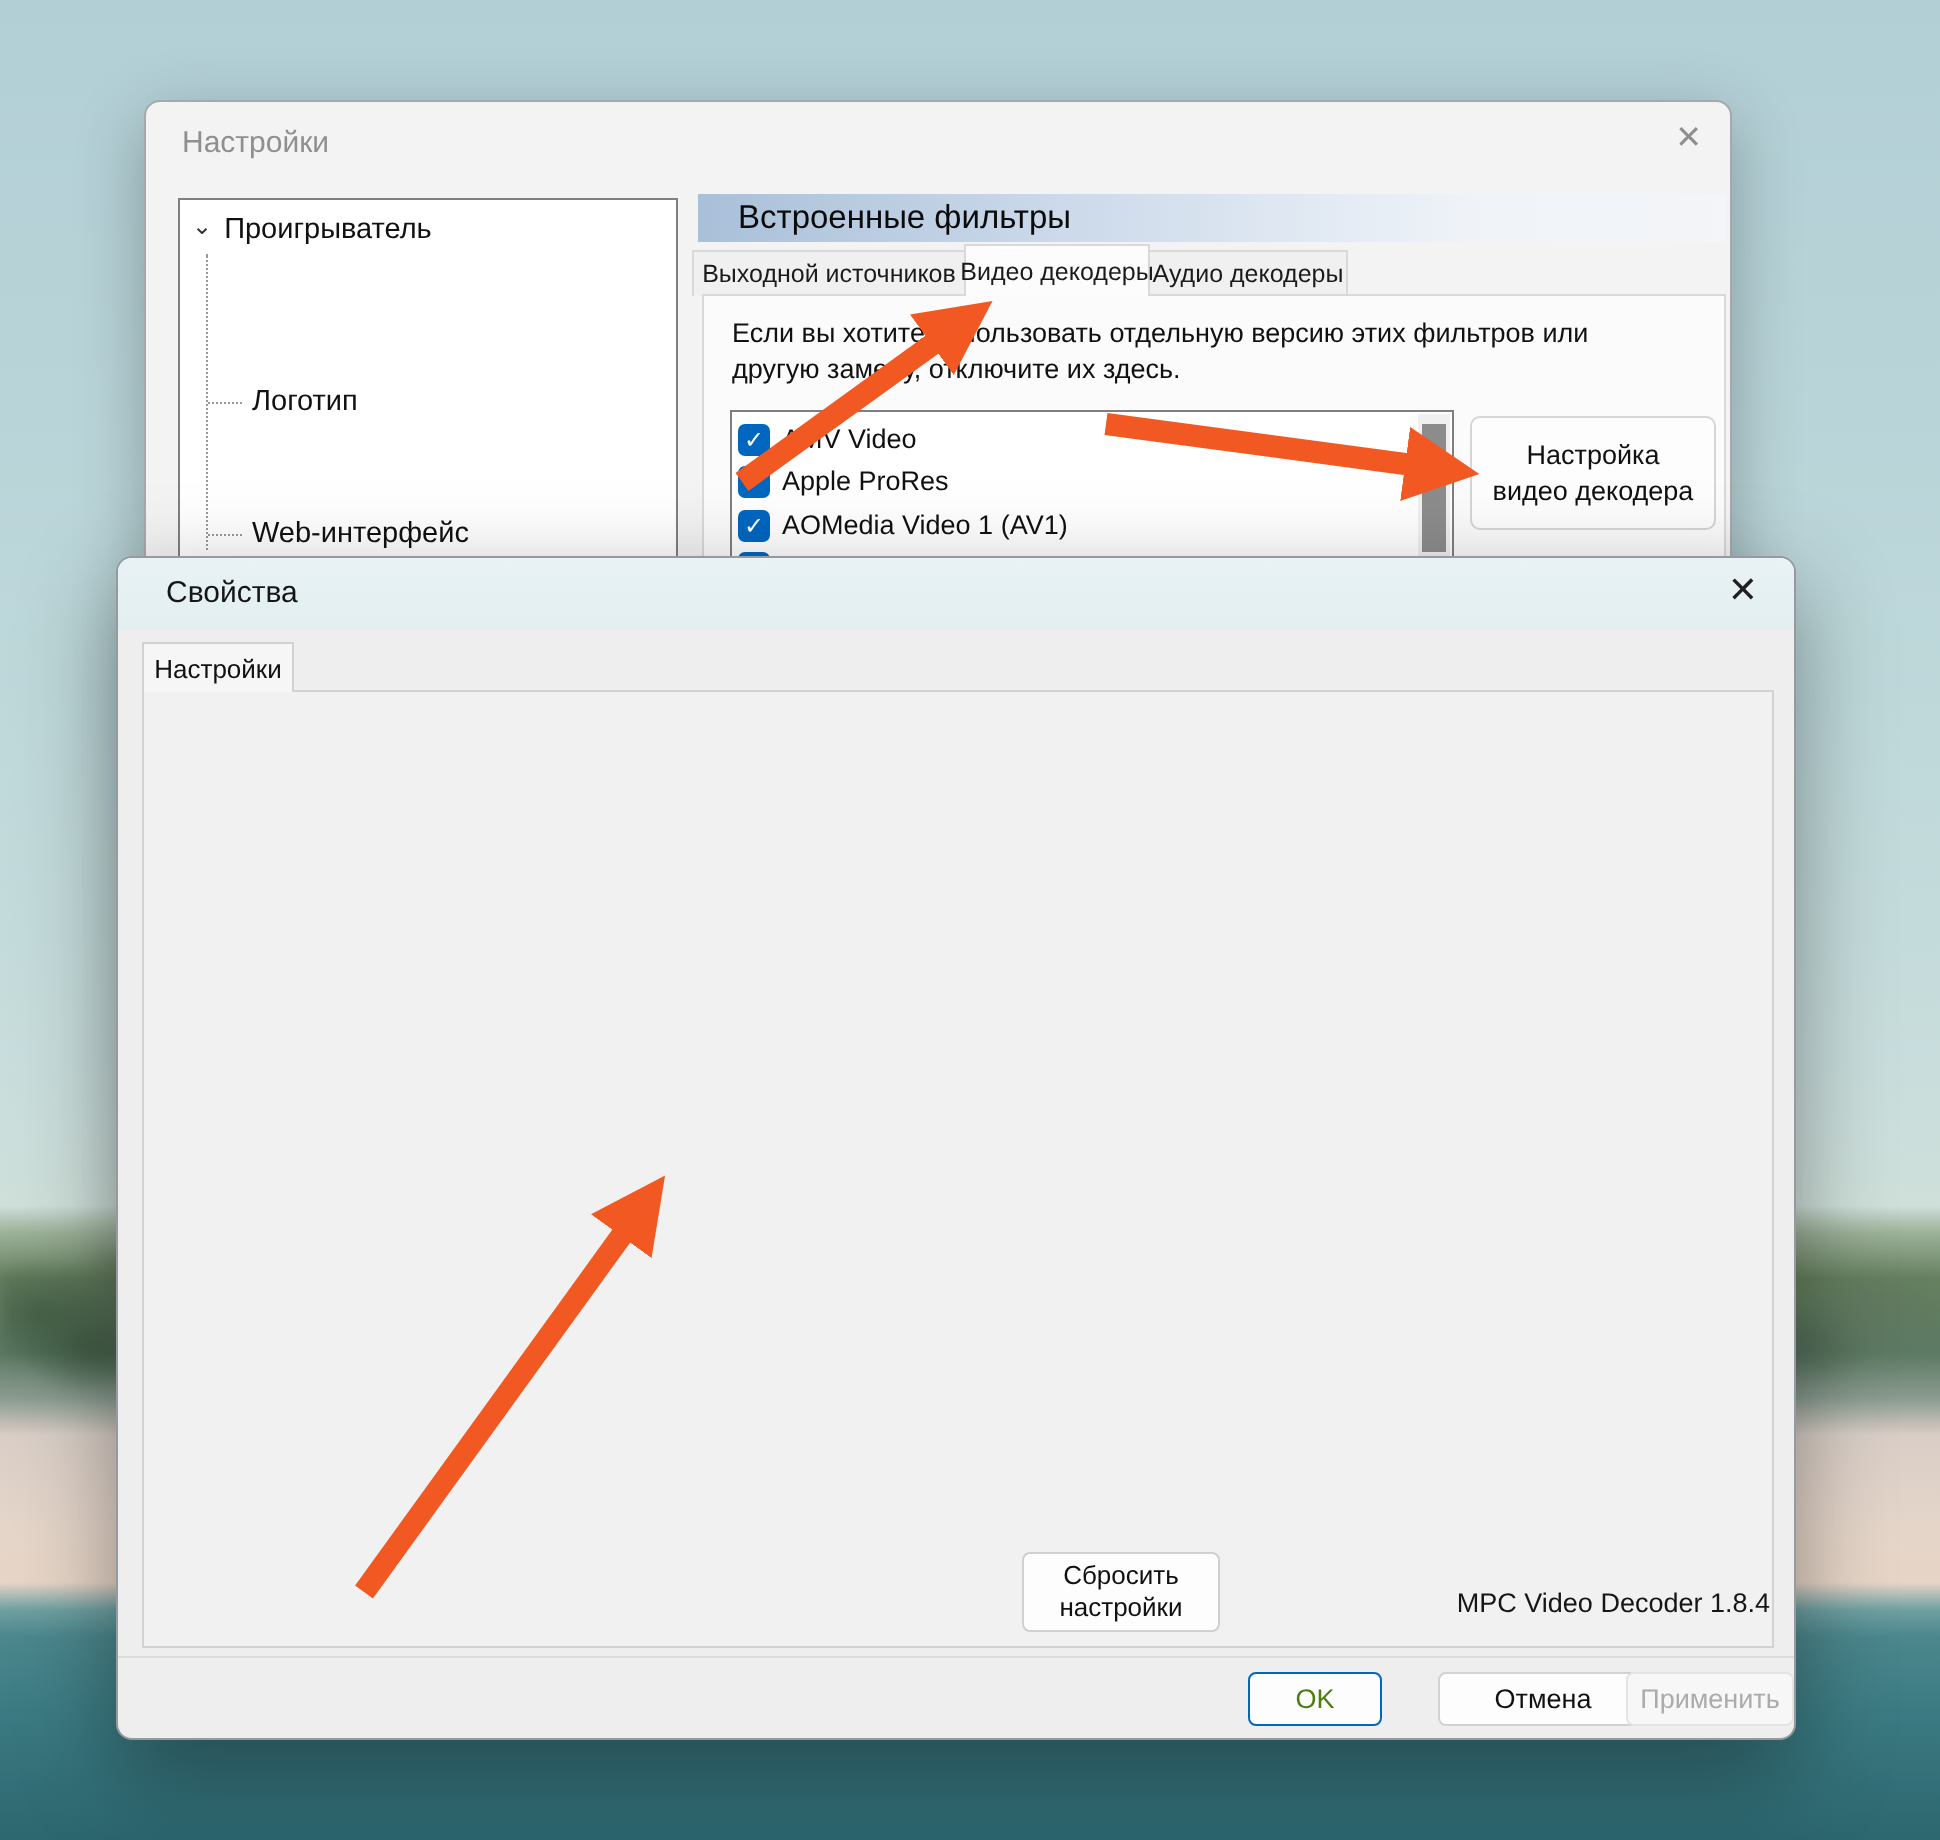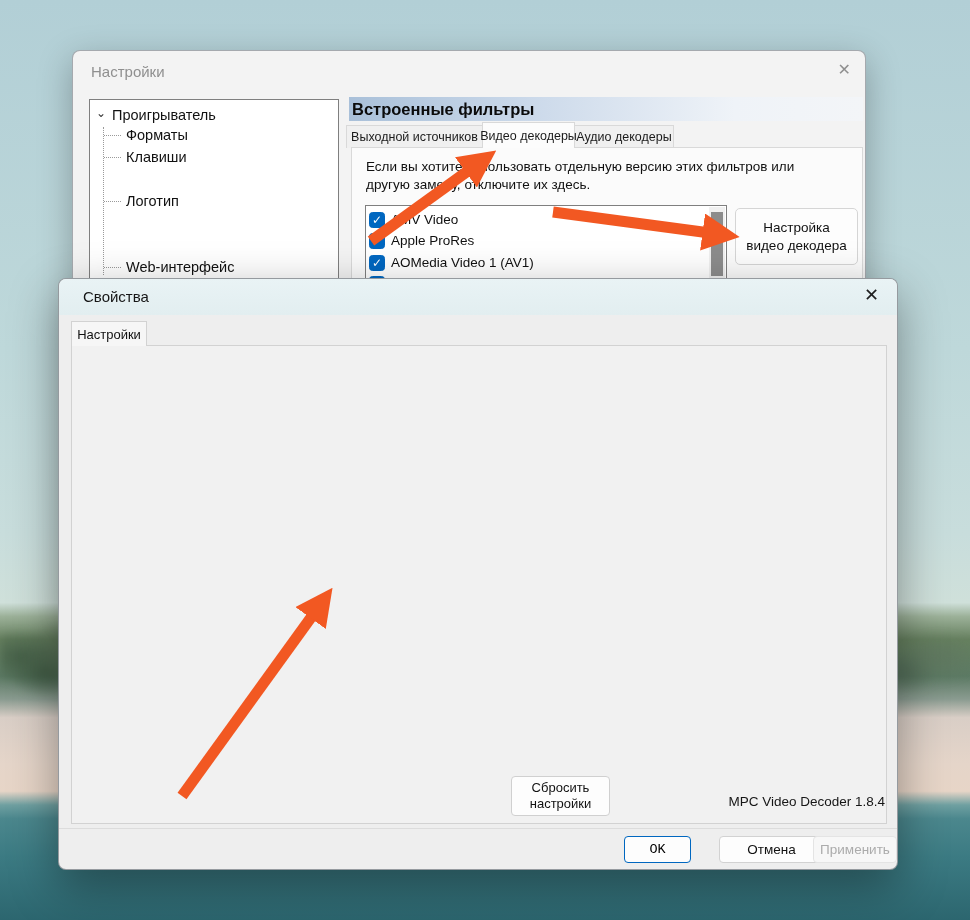--- a/index.html
+++ b/index.html
@@ -32,21 +32,21 @@
   .tree-root{position:absolute;left:6px;top:4px;height:22px;display:flex;align-items:center;gap:6px;
     font-size:14.5px;color:#111;white-space:nowrap;}
   .tree-root .chev{font-size:12px;color:#333;margin-top:-4px;}
   .tree-vline{position:absolute;left:13px;top:27px;height:148px;border-left:1px dotted #9a9a9a;}
   .tree-child{position:absolute;left:0;width:240px;height:22px;padding-left:36px;box-sizing:border-box;
     display:flex;align-items:center;font-size:14.5px;color:#111;white-space:nowrap;}
   .tree-child::before{content:"";position:absolute;left:14px;top:11px;width:17px;border-top:1px dotted #9a9a9a;}
 
   .band{position:absolute;left:276px;top:46px;width:514px;height:24px;display:flex;align-items:center;
     background:linear-gradient(90deg,#a9c0d9 0%,#cbd9ea 35%,#eff3f8 75%,#f3f5f8 100%);}
-  .band span{font-weight:bold;font-size:16.5px;color:#0b0b0b;padding-left:3px;white-space:nowrap;}
+  .band span{font-weight:normal;font-size:16.5px;color:#0b0b0b;padding-left:20px;white-space:nowrap;}
 
   .tab1{position:absolute;box-sizing:border-box;background:#f0f0f0;border:1px solid #d9d9d9;border-bottom:none;
     display:flex;align-items:center;justify-content:center;font-size:12.5px;color:#1b1b1b;white-space:nowrap;}
   .tab1.active{background:#fcfcfc;z-index:3;}
   .page1{position:absolute;left:278px;top:96px;width:512px;height:460px;background:#fbfbfb;
     border:1px solid #d9d9d9;box-sizing:border-box;z-index:2;}
   .desc{position:absolute;left:14px;top:10px;width:455px;font-size:13.5px;line-height:18px;color:#111;}
   .filterlist{position:absolute;left:13px;top:57px;width:362px;height:398px;background:#fff;
     border:1px solid #7f7f7f;box-sizing:border-box;}
   .fitem{position:absolute;left:3px;height:21px;display:flex;align-items:center;gap:6px;
@@ -95,21 +95,21 @@
 
   .hdr-bit{position:absolute;height:18px;line-height:18px;font-size:13.5px;color:#141414;}
 
   .resetbtn{position:absolute;left:452px;top:497px;width:97px;height:38px;background:#fdfdfd;border:1px solid #d0d0d0;
     border-radius:4px;display:flex;flex-direction:column;align-items:center;justify-content:center;
     font-size:13px;line-height:16px;color:#111;cursor:default;z-index:4;}
   .version{position:absolute;right:12px;top:515px;font-size:13.5px;color:#161616;z-index:4;}
   .divider{position:absolute;left:0;right:0;top:549px;height:1px;background:#dcdcdc;}
   .btn{position:absolute;top:557px;height:27px;border-radius:4px;box-sizing:border-box;display:flex;
     align-items:center;justify-content:center;font-size:13.5px;cursor:default;}
-  .btn.ok{left:565px;width:67px;background:#fdfdfd;border:1px solid #0067C0;color:#000000;font-family:Liberation Mono, monospace;}
+  .btn.ok{left:565px;width:67px;background:#fdfdfd;border:1px solid #0067C0;color:#4d7c0f;}
   .btn.cancel{left:660px;width:105px;background:#fdfdfd;border:1px solid #d2d2d2;color:#111;}
   .btn.apply{left:754px;width:84px;background:#f7f7f7;border:1px solid #e4e4e4;color:#ababab;}
 
   .arrows{position:absolute;left:0;top:0;z-index:40;pointer-events:none;}
 </style>
 </head>
 <body>
 
 <div class="stage">
   <div class="wallpaper">
@@ -120,26 +120,20 @@
   <section class="dlg settings">
     <span class="t1-title">Настройки</span>
     <span class="t1-close">✕</span>
 
     <div class="treepanel">
       <div class="tree-root">
         <span class="chev">⌄</span>
         <span>Проигрыватель</span>
       </div>
       <div class="tree-vline"></div>
-      <div class="tree-child" style="top:24px">
-          <span>Форматы</span>
-        </div>
-      <div class="tree-child" style="top:46px">
-          <span>Клавиши</span>
-        </div>
       <div class="tree-child" style="top:90px">
           <span>Логотип</span>
         </div>
       <div class="tree-child" style="top:156px">
           <span>Web-интерфейс</span>
         </div>
     </div>
 
     <div class="band">
       <span>Встроенные фильтры</span>

